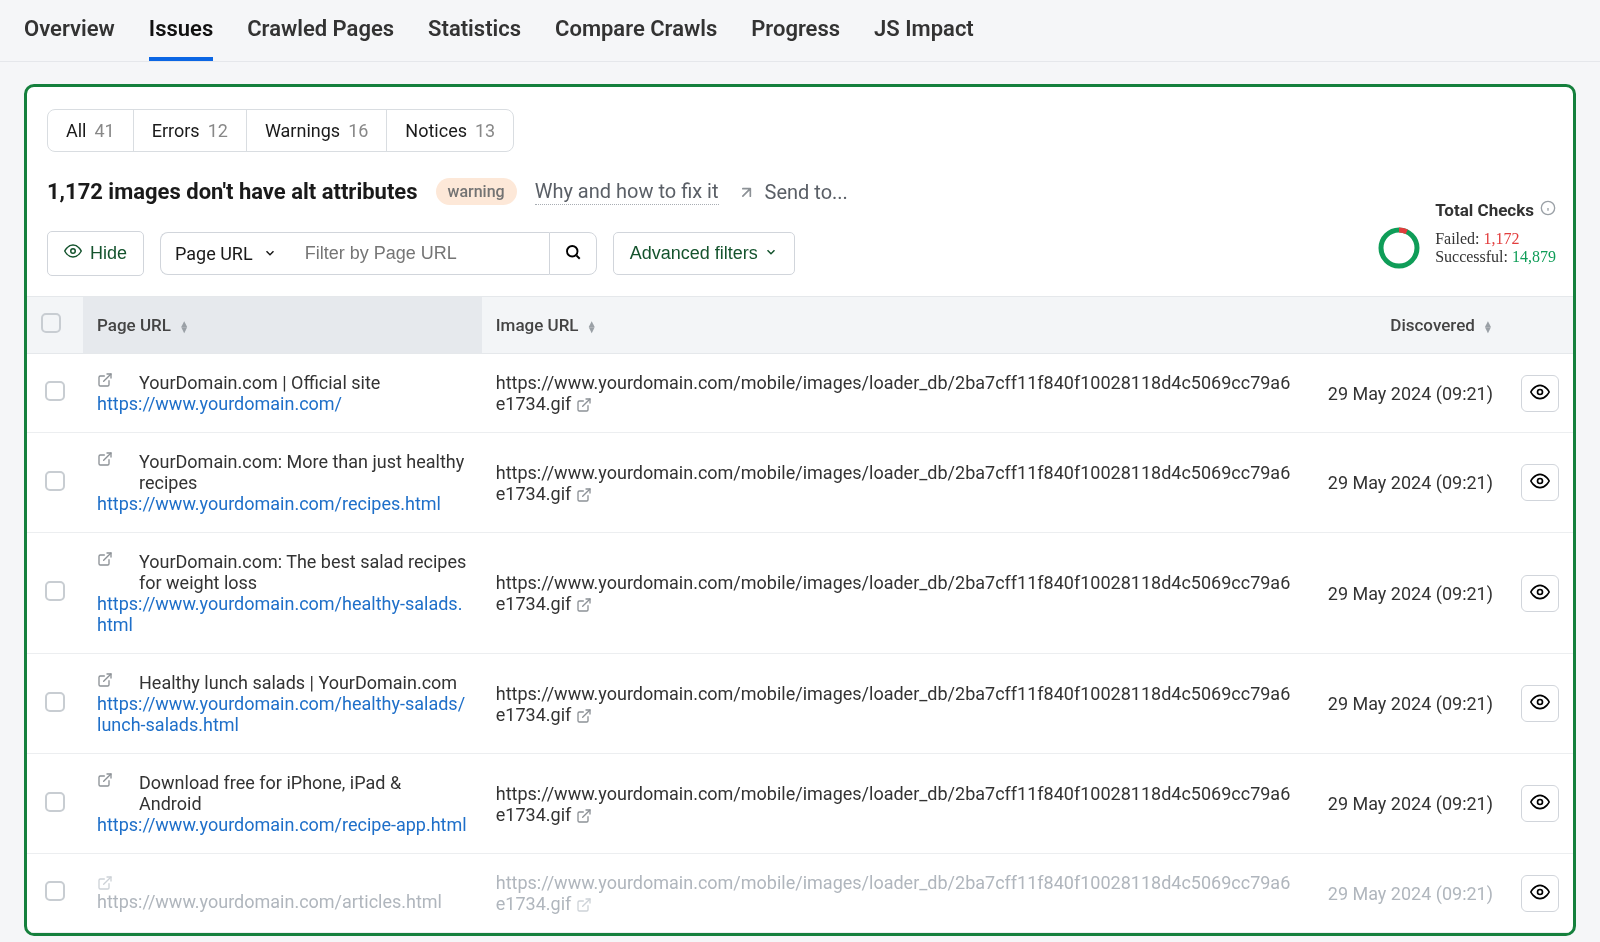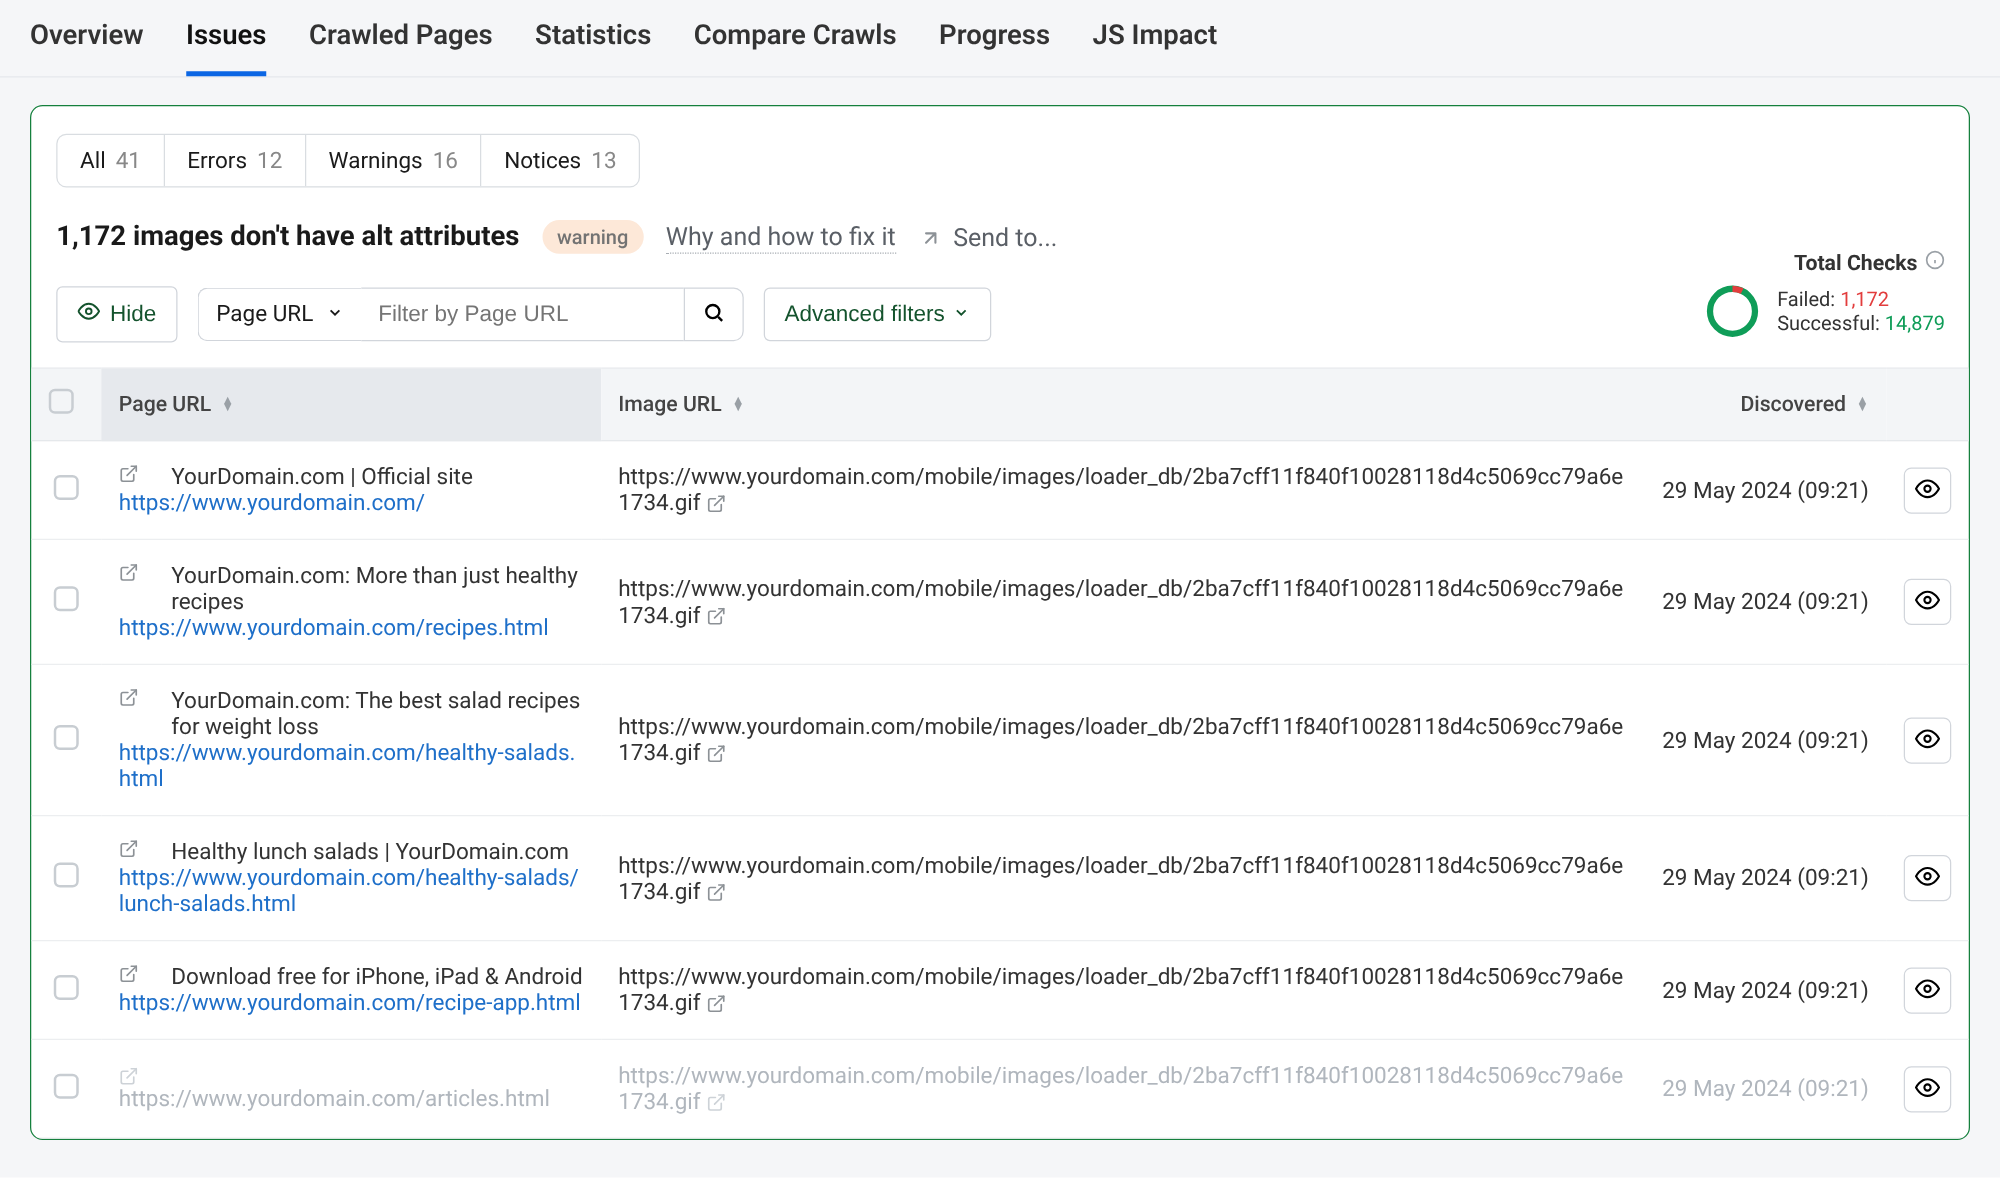--- a/index.html
+++ b/index.html
@@ -2,21 +2,21 @@
 <html><head>
 <meta charset="utf-8">
 <style>
 * { box-sizing: border-box; margin: 0; padding: 0; }
 body { font-family: -apple-system, BlinkMacSystemFont, "Segoe UI", Roboto, Helvetica, Arial, sans-serif; background: #f5f6f8; color: #1a1a1a; font-size: 16px; }
 
 .nav-tabs { display: flex; gap: 34px; padding: 16px 24px 0 24px; border-bottom: 1px solid #e5e7eb; background: #f5f6f8; align-items: flex-end; }
 .nav-tab { font-size: 22px; font-weight: 600; color: #333; padding-bottom: 16px; cursor: pointer; border-bottom: 4px solid transparent; }
 .nav-tab.active { color: #111; border-bottom-color: #0b66e4; }
 
-.panel { background: #fff; margin: 22px 24px; border-radius: 10px; border: 1px solid #15803d; padding: 22px 20px 0 20px; overflow: hidden; }
+.panel { background: #fff; margin: 22px 24px; border-radius: 10px; border: 3px solid #15803d; padding: 22px 20px 0 20px; overflow: hidden; }
 
 .filter-tabs { display: inline-flex; border: 1px solid #d9dde1; border-radius: 8px; overflow: hidden; }
 .filter-tab { padding: 10px 18px; font-size: 18px; border-right: 1px solid #d9dde1; cursor: pointer; display: flex; align-items: center; gap: 8px; }
 .filter-tab:last-child { border-right: none; }
 .filter-tab .count { color: #888; }
 
 .issue-head { display: flex; align-items: center; gap: 18px; margin-top: 26px; flex-wrap: wrap; }
 .issue-title { font-size: 22px; font-weight: 700; }
 .badge-warning { background: #fde8d8; color: #737373; font-size: 16px; padding: 4px 12px; border-radius: 14px; font-weight: 500; }
 .link-dotted { color: #5a5f66; font-size: 20px; border-bottom: 1px dotted #a8adb3; padding-bottom: 1px; cursor: pointer; }
@@ -25,21 +25,21 @@
 .toolbar-row { display: flex; align-items: center; gap: 16px; margin-top: 26px; margin-bottom: 20px; }
 .btn { display: inline-flex; align-items: center; gap: 8px; border: 1px solid #d1d5db; background: #fff; border-radius: 5px; padding: 10px 16px; font-size: 18px; color: #14532d; cursor: pointer; }
 .btn.small-gap { gap: 6px; }
 .select-btn { display: inline-flex; align-items: center; gap: 10px; border: 1px solid #d1d5db; border-radius: 8px 0 0 8px; background: #fff; padding: 10px 14px; font-size: 18px; cursor: pointer; }
 .input-wrap { display: inline-flex; align-items: stretch; }
 .input-wrap .select-btn { border-radius: 8px 0 0 8px; border-right: none; }
 .text-input { border: 1px solid #d1d5db; border-left: none; border-right: none; padding: 10px 14px; font-size: 18px; width: 258px; outline: none; }
 .search-btn { border: 1px solid #d1d5db; border-radius: 0 8px 8px 0; background: #fff; padding: 10px 14px; cursor: pointer; display: flex; align-items: center; }
 
 .stats { position: absolute; right: 44px; top: 200px; text-align: right; }
-.stats-wrap { display: flex; align-items: center; gap: 14px; margin-top: 6px; }
+.stats-wrap { display: flex; align-items: center; gap: 14px; margin-top: 6px; font-family: Liberation Serif, serif; }
 .stats-title { font-size: 17px; font-weight: 700; color: #333; display: flex; align-items: center; justify-content: flex-end; gap: 6px; }
 .stat-line { font-size: 16px; color: #333; text-align: left; }
 .stat-line .fail { color: #e23d3d; }
 .stat-line .succ { color: #0f9d58; margin-top: 23px; }
 .donut { width: 44px; height: 44px; }
 
 .table { width: 100%; border-collapse: collapse; margin: 0 -20px; width: calc(100% + 40px); }
 .table th { background: #f3f5f7; text-align: left; font-size: 17px; font-weight: 500; color: #444; padding: 16px 14px; border-top: 1px solid #e5e8eb; border-bottom: 1px solid #e5e8eb; }
 .table th.sorted { background: #e6e9ed; }
 .table td { padding: 18px 14px; border-bottom: 1px solid #eceef0; font-size: 18px; vertical-align: middle; }

